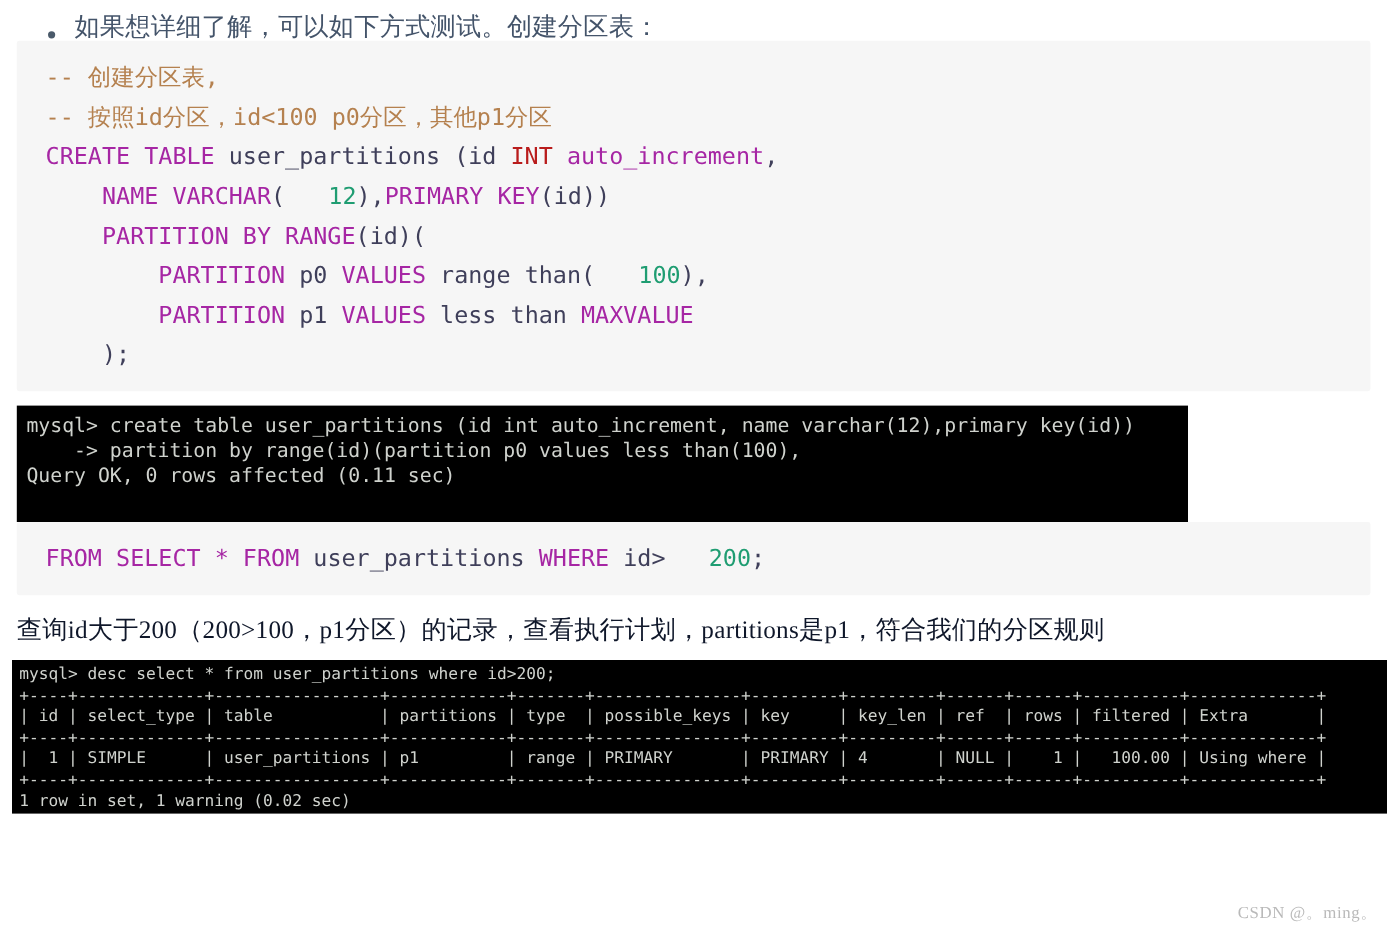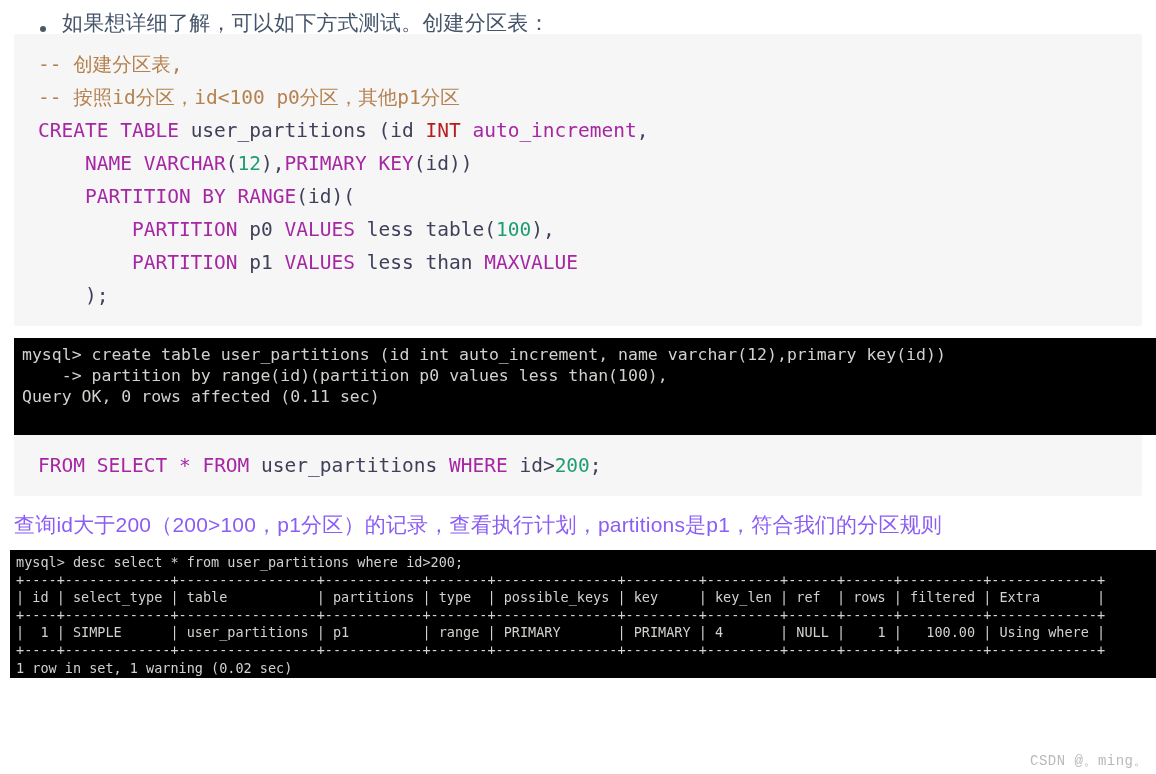--- a/index.html
+++ b/index.html
@@ -51,34 +51,34 @@
     color: #3f3f5a;
     border-radius: 2px;
   }
   .code-line {
     white-space: pre;
     padding-left: 24px;
   }
   .k   { color: #a626a4; }        
   .ty  { color: #b91c1c; }        
   .cm  { color: #b5814f; }        
-  .num { color: #1f9d72; }        
+  .num { color: #1f9d72; margin-left: 36px; }        
   .pl  { color: #3f3f5a; }
 
   
   .terminal {
     background: #000000;
     color: #cfd2cd;
     font-family: "DejaVu Sans Mono", "Liberation Mono", monospace;
     box-sizing: border-box;
     overflow: hidden;
   }
   .term-1 {
     margin: 12px 0 0 14px;
-    width: 1142px;
+    width: 976px;
     height: 97px;
     padding: 6px 0 0 8px;
     font-size: 16.5px;
     line-height: 21px;
   }
   .term-2 {
     margin: 10px 0 0 10px;
     width: 1148px;
     height: 128px;
     padding: 4px 0 0 6px;
@@ -86,52 +86,53 @@
     line-height: 17.6px;
   }
   .term-line {
     white-space: pre;
   }
 
   
   .explain {
     font-size: 21px;
     line-height: 30px;
-    color: #8b5cf6;
+    color: #0f172a;
     padding: 14px 16px 0 14px;
     white-space: nowrap;
     letter-spacing: 0.2px;
+    font-family: Liberation Serif, serif;
   }
 
   
   .watermark {
     position: absolute;
     right: 8px;
     bottom: 4px;
     font-size: 14px;
     color: #b9b9b9;
-    font-family: Liberation Mono, monospace;
+    font-family: Liberation Serif, serif;
     letter-spacing: 0.5px;
   }
 </style>
 </head>
 <body>
 
 <div class="bullet-row">
   <span class="bullet-dot"></span>
   <span class="bullet-text">如果想详细了解，可以如下方式测试。创建分区表：</span>
 </div>
 
 <div class="code-block" id="code-block-1">
     <div class="code-line"><span class="cm">-- 创建分区表,</span></div>
     <div class="code-line"><span class="cm">-- 按照id分区，id&lt;100 p0分区，其他p1分区</span></div>
     <div class="code-line"><span class="k">CREATE TABLE</span><span class="pl"> user_partitions (id </span><span class="ty">INT</span><span class="pl"> </span><span class="k">auto_increment</span><span class="pl">,</span></div>
     <div class="code-line"><span class="pl">    </span><span class="k">NAME VARCHAR</span><span class="pl">(</span><span class="num">12</span><span class="pl">),</span><span class="k">PRIMARY KEY</span><span class="pl">(id))</span></div>
     <div class="code-line"><span class="pl">    </span><span class="k">PARTITION BY RANGE</span><span class="pl">(id)(</span></div>
-    <div class="code-line"><span class="pl">        </span><span class="k">PARTITION</span><span class="pl"> p0 </span><span class="k">VALUES</span><span class="pl"> less table(</span><span class="num">100</span><span class="pl">),</span></div>
+    <div class="code-line"><span class="pl">        </span><span class="k">PARTITION</span><span class="pl"> p0 </span><span class="k">VALUES</span><span class="pl"> range than(</span><span class="num">100</span><span class="pl">),</span></div>
     <div class="code-line"><span class="pl">        </span><span class="k">PARTITION</span><span class="pl"> p1 </span><span class="k">VALUES</span><span class="pl"> less than </span><span class="k">MAXVALUE</span></div>
     <div class="code-line"><span class="pl">    );</span></div>
   </div>
 
 <div class="terminal term-1" id="terminal-1">
     <div class="term-line">mysql&gt; create table user_partitions (id int auto_increment, name varchar(12),primary key(id))</div>
     <div class="term-line">    -&gt; partition by range(id)(partition p0 values less than(100),</div>
     <div class="term-line">Query OK, 0 rows affected (0.11 sec)</div>
   </div>
 

